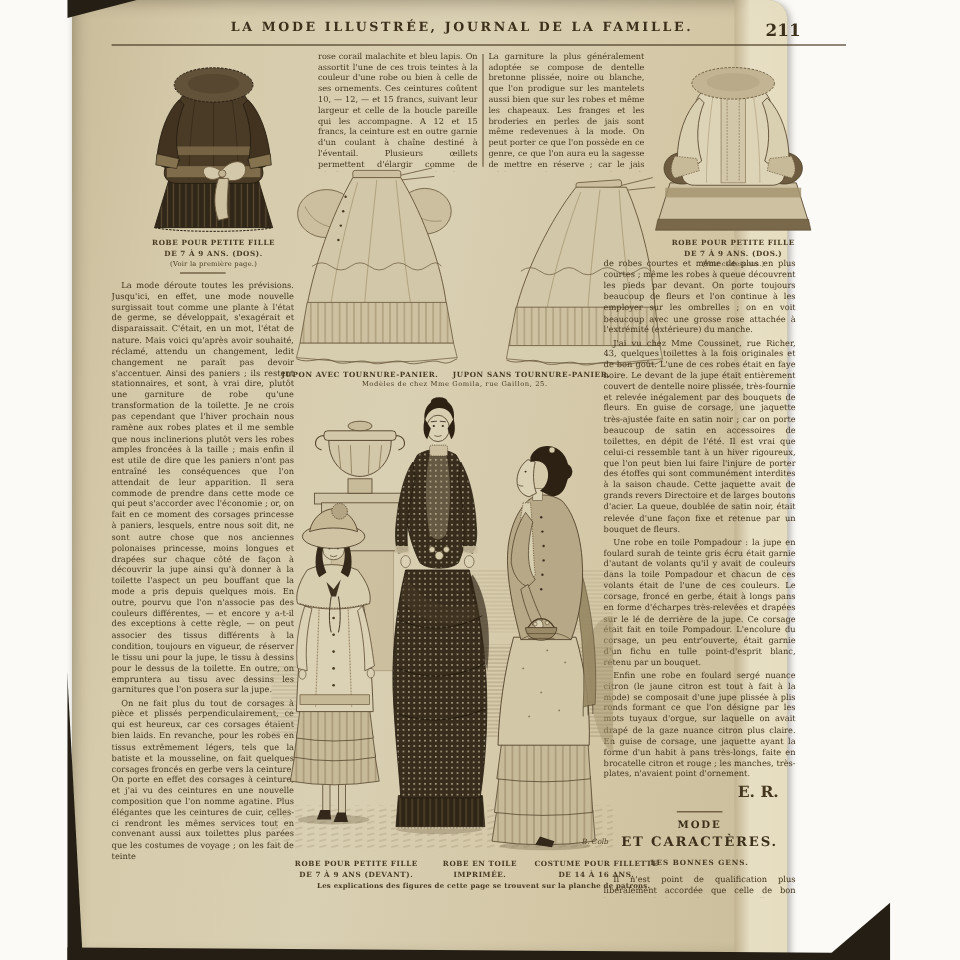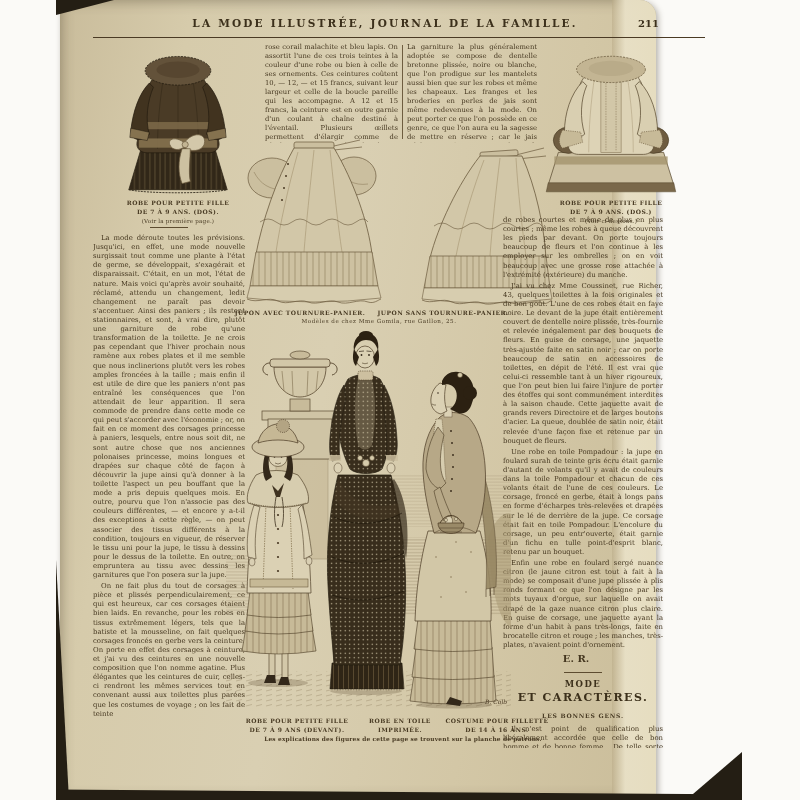--- a/index.html
+++ b/index.html
@@ -19,38 +19,38 @@
         border-radius:2px 16px 6px 2px;
         box-shadow:0 0 14px rgba(60,48,30,.45) inset, 2px 2px 6px rgba(40,32,20,.35);}
   
   .page-edge{position:absolute;right:0;top:0;width:44px;height:100%;
         background:linear-gradient(90deg,rgba(185,170,135,.55) 0,rgba(232,224,198,.95) 30%,#e6ddc0 100%);
         border-radius:0 16px 6px 0;}
   .abs{position:absolute;}
 
   .masthead{left:20px;top:17px;width:610px;text-align:center;font-size:10.5px;font-weight:bold;
             letter-spacing:2.2px;color:#3c301b;}
-  .pageno{left:578px;top:18px;font-size:10px;font-weight:bold;color:#3c301b;}
+  .pageno{left:578px;top:18px;font-size:14px;font-weight:bold;color:#3c301b;}
   .rule{left:33px;top:37px;width:612px;border-top:1.3px solid #4a3a24;height:0;}
 
   .bodytext{font-size:6.8px;line-height:1.32;text-align:justify;color:#44361f;}
   .bodytext p{margin:0 0 2px 0;}
   .indent{text-indent:8px;}
 
   .cap{font-size:6px;font-weight:bold;letter-spacing:.5px;text-align:center;color:#483a23;line-height:1.55;}
   .cap .sub{font-weight:normal;font-size:5.6px;letter-spacing:.2px;}
 
   .colrule{border-left:1px solid #6e5d40;width:0;}
   .divider{width:38px;border-top:1px solid #5d4c30;margin:7px auto 6px auto;height:0;}
 
   .h-modes{font-size:14px;font-weight:bold;letter-spacing:2px;text-align:center;color:#3c301b;margin:2px 0 7px 0;}
   .h-types1{font-size:8.5px;font-weight:bold;letter-spacing:1.5px;text-align:center;color:#3c301b;}
   .h-types2{font-size:11px;font-weight:bold;letter-spacing:1.5px;text-align:center;color:#3c301b;margin-bottom:7px;}
   .h-sub{font-size:6px;font-weight:bold;letter-spacing:.8px;text-align:center;color:#483a23;margin-bottom:5px;}
-  .sig{text-align:center;font-weight:bold;font-size:10px;padding-right:14px;margin-top:1px;}
+  .sig{text-align:right;font-weight:bold;font-size:13px;padding-right:14px;margin-top:1px;}
 
   .engraver{font-size:6px;font-style:italic;color:#4a3a24;}
   .footnote{font-size:5.8px;font-weight:bold;text-align:center;color:#483a23;letter-spacing:.2px;}
   svg{display:block;}
 </style>
 </head>
 <body>
 
 <div class="canvas">
 

